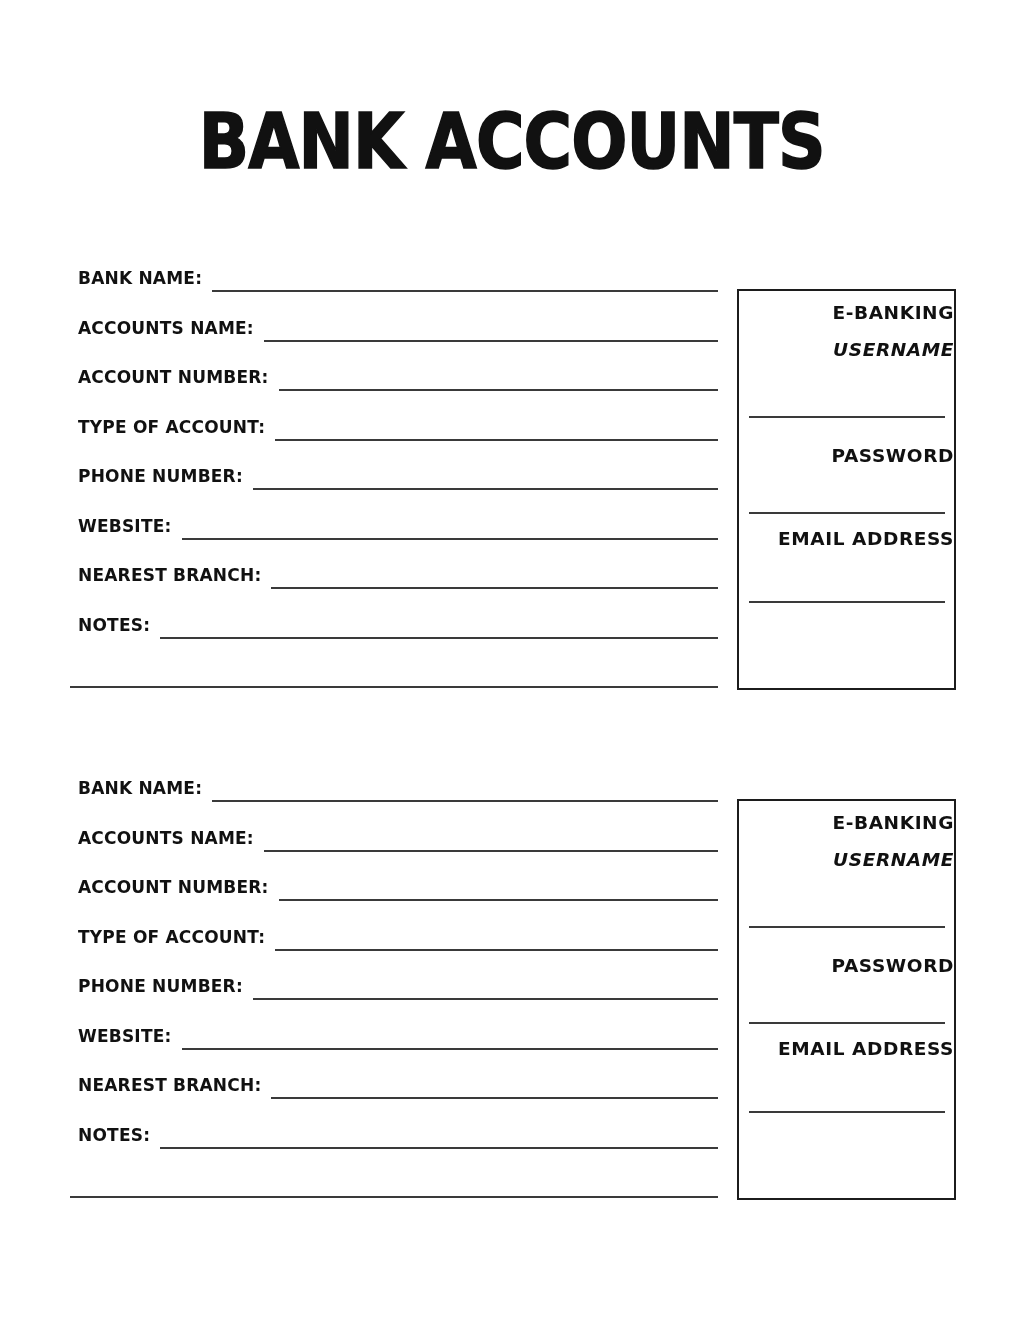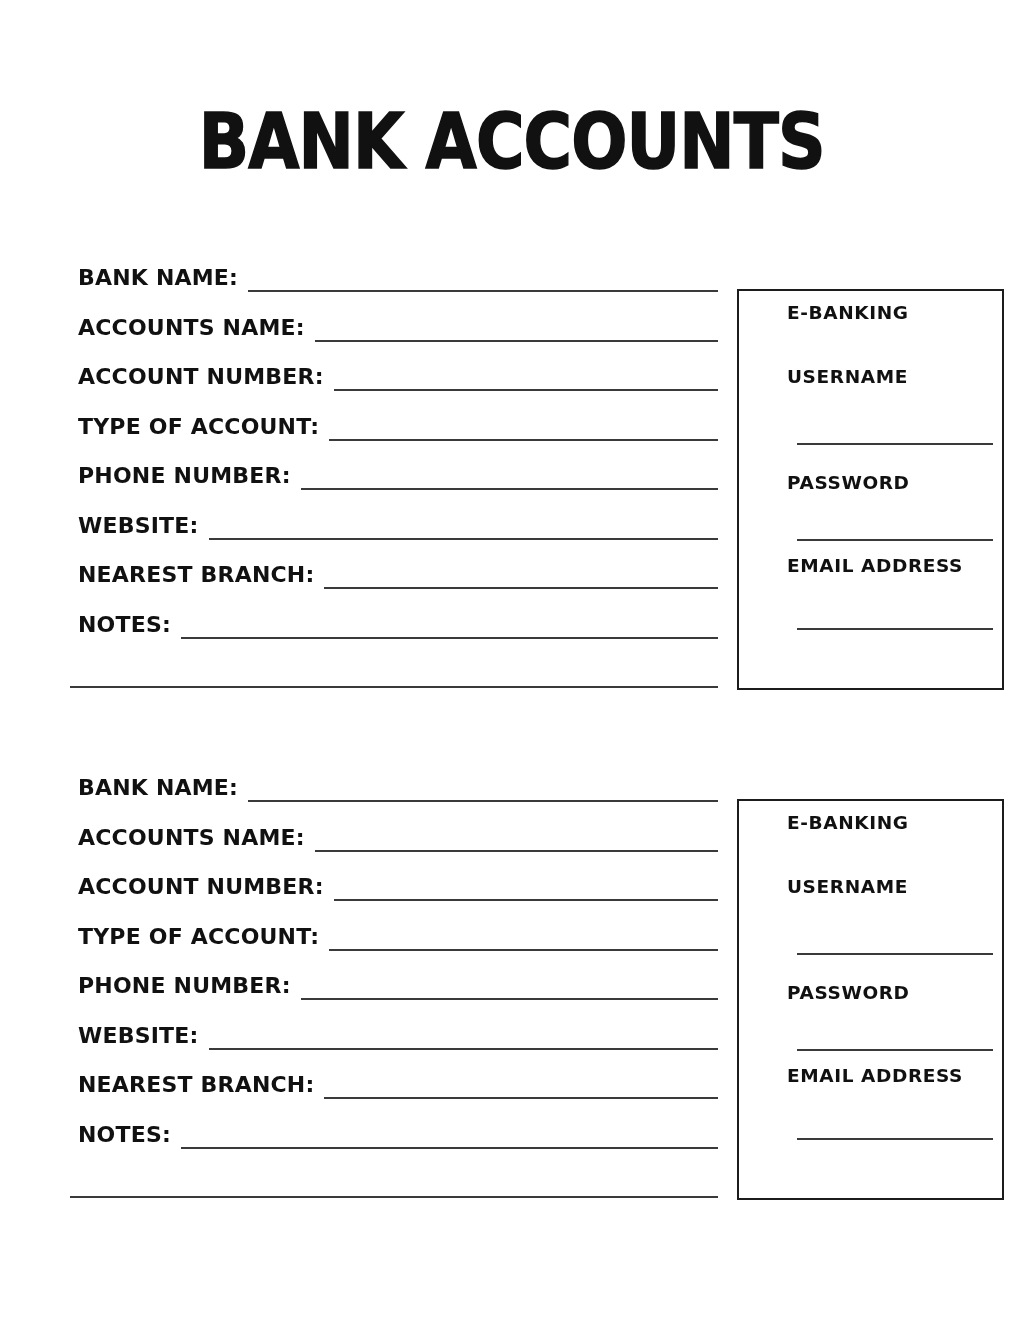--- a/index.html
+++ b/index.html
@@ -37,45 +37,44 @@
     position:absolute;left:78px;width:640px;
   }
   .section-1{top:252px;}
   .section-2{top:762px;}
   .field-row{
     height:49.5px;
     display:flex;align-items:flex-start;
     padding-top:6px;box-sizing:border-box;
   }
   .field-label{
-    font-size:22px;line-height:24px;font-weight:bold;
+    font-size:17px;line-height:24px;font-weight:bold;
     letter-spacing:0.2px;white-space:nowrap;color:var(--ink);
   }
   .field-line{
     flex:1;margin-left:10px;height:24px;
     border-bottom:2px solid var(--line);
     font-size:17px;line-height:24px;
   }
   .field-row.no-label .field-line{margin-left:-8px;}
   
   .ebx{
     position:absolute;left:737px;width:215px;height:397px;
     border:2px solid var(--box-border);
     background:var(--bg);
-    text-align:left;
-    padding-left:48px;
+    text-align:right;
   }
   .ebx-1{top:281px;}
   .ebx-2{top:791px;}
   .ebx-title, .ebx-label{
     font-size:18.5px;line-height:24px;font-weight:bold;
     letter-spacing:0.6px;color:var(--ink);
   }
   .ebx-title{margin-top:10px;}
-  .ebx-label.u{margin-top:40px;}
+  .ebx-label.u{margin-top:13px;font-style:italic;}
   .ebx-label.p{margin-top:26px;}
   .ebx-label.e{margin-top:13px;}
   .ebx-line{
     width:196px;margin-left:auto;margin-right:auto;
     height:0;border-bottom:2px solid var(--line);
     font-size:15px;line-height:0;
   }
   .ebx-line.l1{margin-top:54px;}
   .ebx-line.l2{margin-top:44px;}
   .ebx-line.l3{margin-top:50px;}

